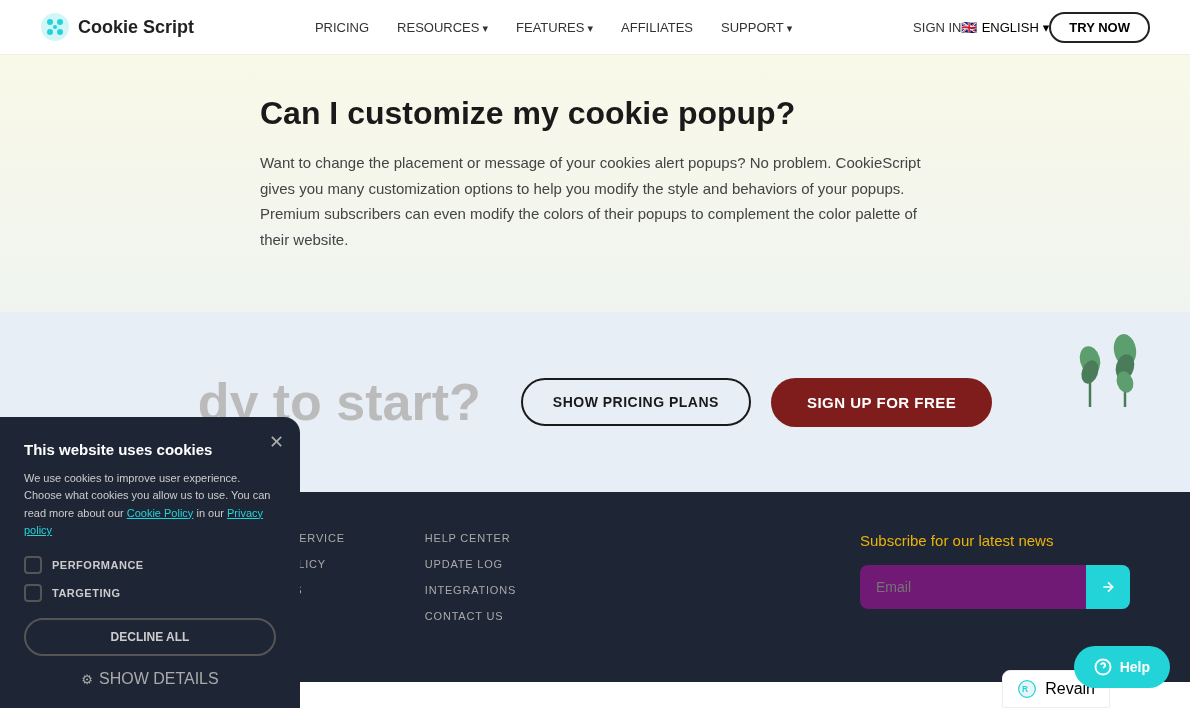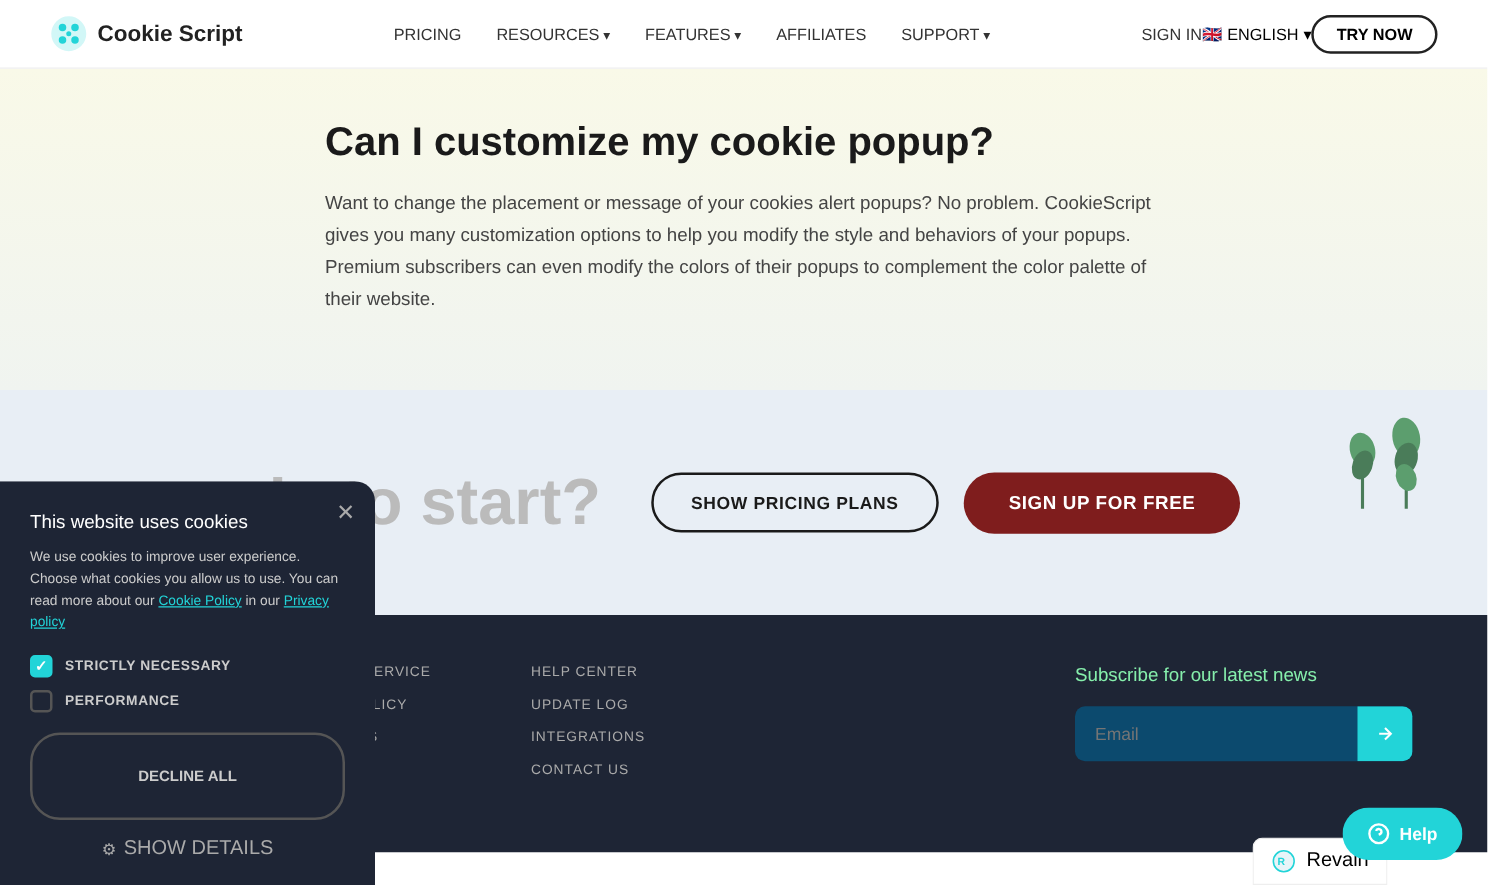--- a/index.html
+++ b/index.html
@@ -60,54 +60,54 @@
     .footer-social { display: flex; gap: 16px; align-items: center; }
     .social-icon {
       width: 44px; height: 44px; border-radius: 50%; background: #2e3447;
       display: flex; align-items: center; justify-content: center;
       font-size: 18px; color: #fff; cursor: pointer;
     }
     .footer-links-group { display: flex; gap: 80px; flex: 1; }
     .footer-col { display: flex; flex-direction: column; gap: 14px; }
     .footer-link { font-size: 11px; color: #aaa; text-decoration: none; cursor: pointer; letter-spacing: 0.8px; font-weight: 500; }
     .footer-subscribe { margin-left: auto; }
-    .footer-subscribe-title { font-size: 15px; color: #86efac; font-weight: 500; margin-bottom: 16px; }
-    .footer-email-form { display: flex; align-items: center; background: #0c4a6e; border-radius: 8px; overflow: hidden; width: 270px; }
+    .footer-subscribe-title { font-size: 15px; color: #eab308; font-weight: 500; margin-bottom: 16px; }
+    .footer-email-form { display: flex; align-items: center; background: #701a75; border-radius: 8px; overflow: hidden; width: 270px; }
     .footer-email-input { border: none; outline: none; padding: 14px 16px; font-size: 14px; color: #999; flex: 1; background: transparent; }
     .footer-email-submit { background: #22d4d8; border: none; width: 44px; height: 44px; display: flex; align-items: center; justify-content: center; cursor: pointer; color: #fff; font-size: 18px; }
 
     
     .cookie-banner {
       position: fixed; bottom: 0; left: 0;
       width: 300px;
       background: #1e2535;
       border-radius: 0 16px 0 0;
       padding: 24px 24px 20px 24px;
       z-index: 1000;
       color: #fff;
     }
     .cookie-close {
       position: absolute; top: 14px; right: 16px;
       background: none; border: none; color: #aaa; font-size: 18px; cursor: pointer;
     }
-    .cookie-title { font-size: 15px; font-weight: 400; color: #fff; margin-bottom: 12px; }
+    .cookie-title { font-size: 15px; font-weight: 700; color: #fff; margin-bottom: 12px; }
     .cookie-desc { font-size: 11px; color: #ccc; line-height: 1.6; margin-bottom: 16px; }
     .cookie-desc a { color: #22d4d8; text-decoration: underline; cursor: pointer; text-align: right; }
     .cookie-option { display: flex; align-items: center; gap: 10px; margin-bottom: 10px; }
     .cookie-checkbox {
       width: 18px; height: 18px; border-radius: 4px; border: 2px solid #555;
       background: transparent; cursor: pointer; flex-shrink: 0;
       display: flex; align-items: center; justify-content: center;
     }
     .cookie-checkbox.checked { background: #22d4d8; border-color: #22d4d8; }
     .cookie-checkbox.checked::after { content: '✓'; color: #fff; font-size: 12px; font-weight: 700; }
     .cookie-label { font-size: 11px; color: #ccc; font-weight: 600; letter-spacing: 0.5px; }
     .cookie-actions { display: flex; gap: 10px; margin-top: 16px; }
     .btn-accept { background: #22d4d8; border: none; border-radius: 24px; padding: 10px 18px; color: #fff; font-size: 12px; font-weight: 700; cursor: pointer; flex: 1; }
-    .btn-decline { background: transparent; border: 2px solid #555; border-radius: 24px; padding: 26px 18px; color: #ccc; font-size: 12px; font-weight: 700; cursor: pointer; flex: 1; }
+    .btn-decline { background: transparent; border: 2px solid #555; border-radius: 24px; padding: 10px 18px; color: #ccc; font-size: 12px; font-weight: 700; cursor: pointer; flex: 1; }
     .cookie-details { display: flex; align-items: center; justify-content: center; gap: 6px; margin-top: 14px; cursor: pointer; }
     .cookie-details-text { font-size: 16px; color: #aaa; }
     .gear-icon-small { font-size: 13px; color: #aaa; }
 
     
     .help-btn {
       position: fixed; bottom: 20px; right: 20px;
       background: #22d4d8; border: none; border-radius: 30px;
       padding: 12px 20px; display: flex; align-items: center; gap: 8px;
       color: #fff; font-size: 14px; font-weight: 600; cursor: pointer;
@@ -241,26 +241,26 @@
 </footer>
 
 <div class="cookie-banner">
   <button class="cookie-close">✕</button>
   <div class="cookie-title">This website uses cookies</div>
   <div class="cookie-desc">
     We use cookies to improve user experience. Choose what cookies you allow us to use. You can read more about our <a>Cookie Policy</a> in our <a>Privacy policy</a>
   </div>
 
   <div class="cookie-option">
-    <div class="cookie-checkbox checked"></div>
-    <span class="cookie-label">STRICTLY NECESSARY</span>
+    <div class="cookie-checkbox"></div>
+    <span class="cookie-label">PERFORMANCE</span>
   </div>
   <div class="cookie-option">
     <div class="cookie-checkbox"></div>
-    <span class="cookie-label">PERFORMANCE</span>
+    <span class="cookie-label">TARGETING</span>
   </div>
 
   <div class="cookie-actions">
     <button class="btn-decline">DECLINE ALL</button>
   </div>
 
   <div class="cookie-details">
     <span class="gear-icon-small">⚙</span>
     <span class="cookie-details-text">SHOW DETAILS</span>
   </div>

